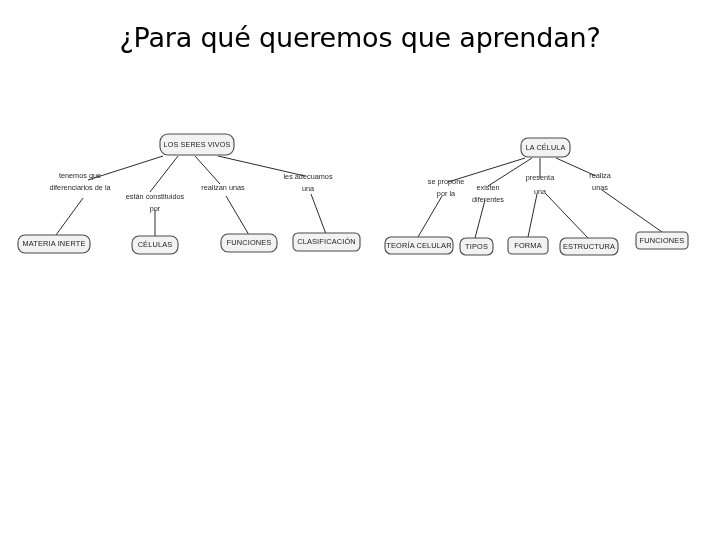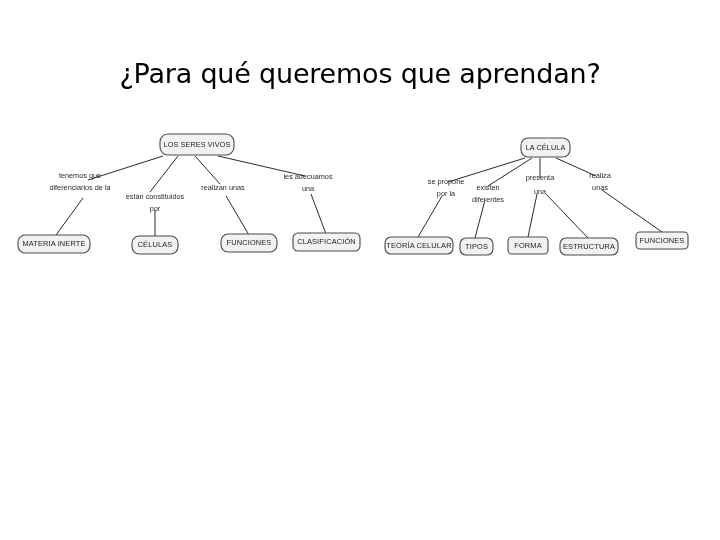--- a/index.html
+++ b/index.html
@@ -26,21 +26,20 @@
     left: 0;
     top: 22px;
     width: 720px;
     text-align: center;
     font-family: "DejaVu Sans", sans-serif;
     font-size: 27px;
     font-weight: 400;
     color: #000000;
     letter-spacing: -0.2px;
     white-space: nowrap;
-    margin-top: 36px;
   }
   #maps-area {
     position: absolute;
     left: 0;
     top: 110px;
     width: 624px;
     height: 175px;
   }
   .cmap-svg {
     position: absolute;

